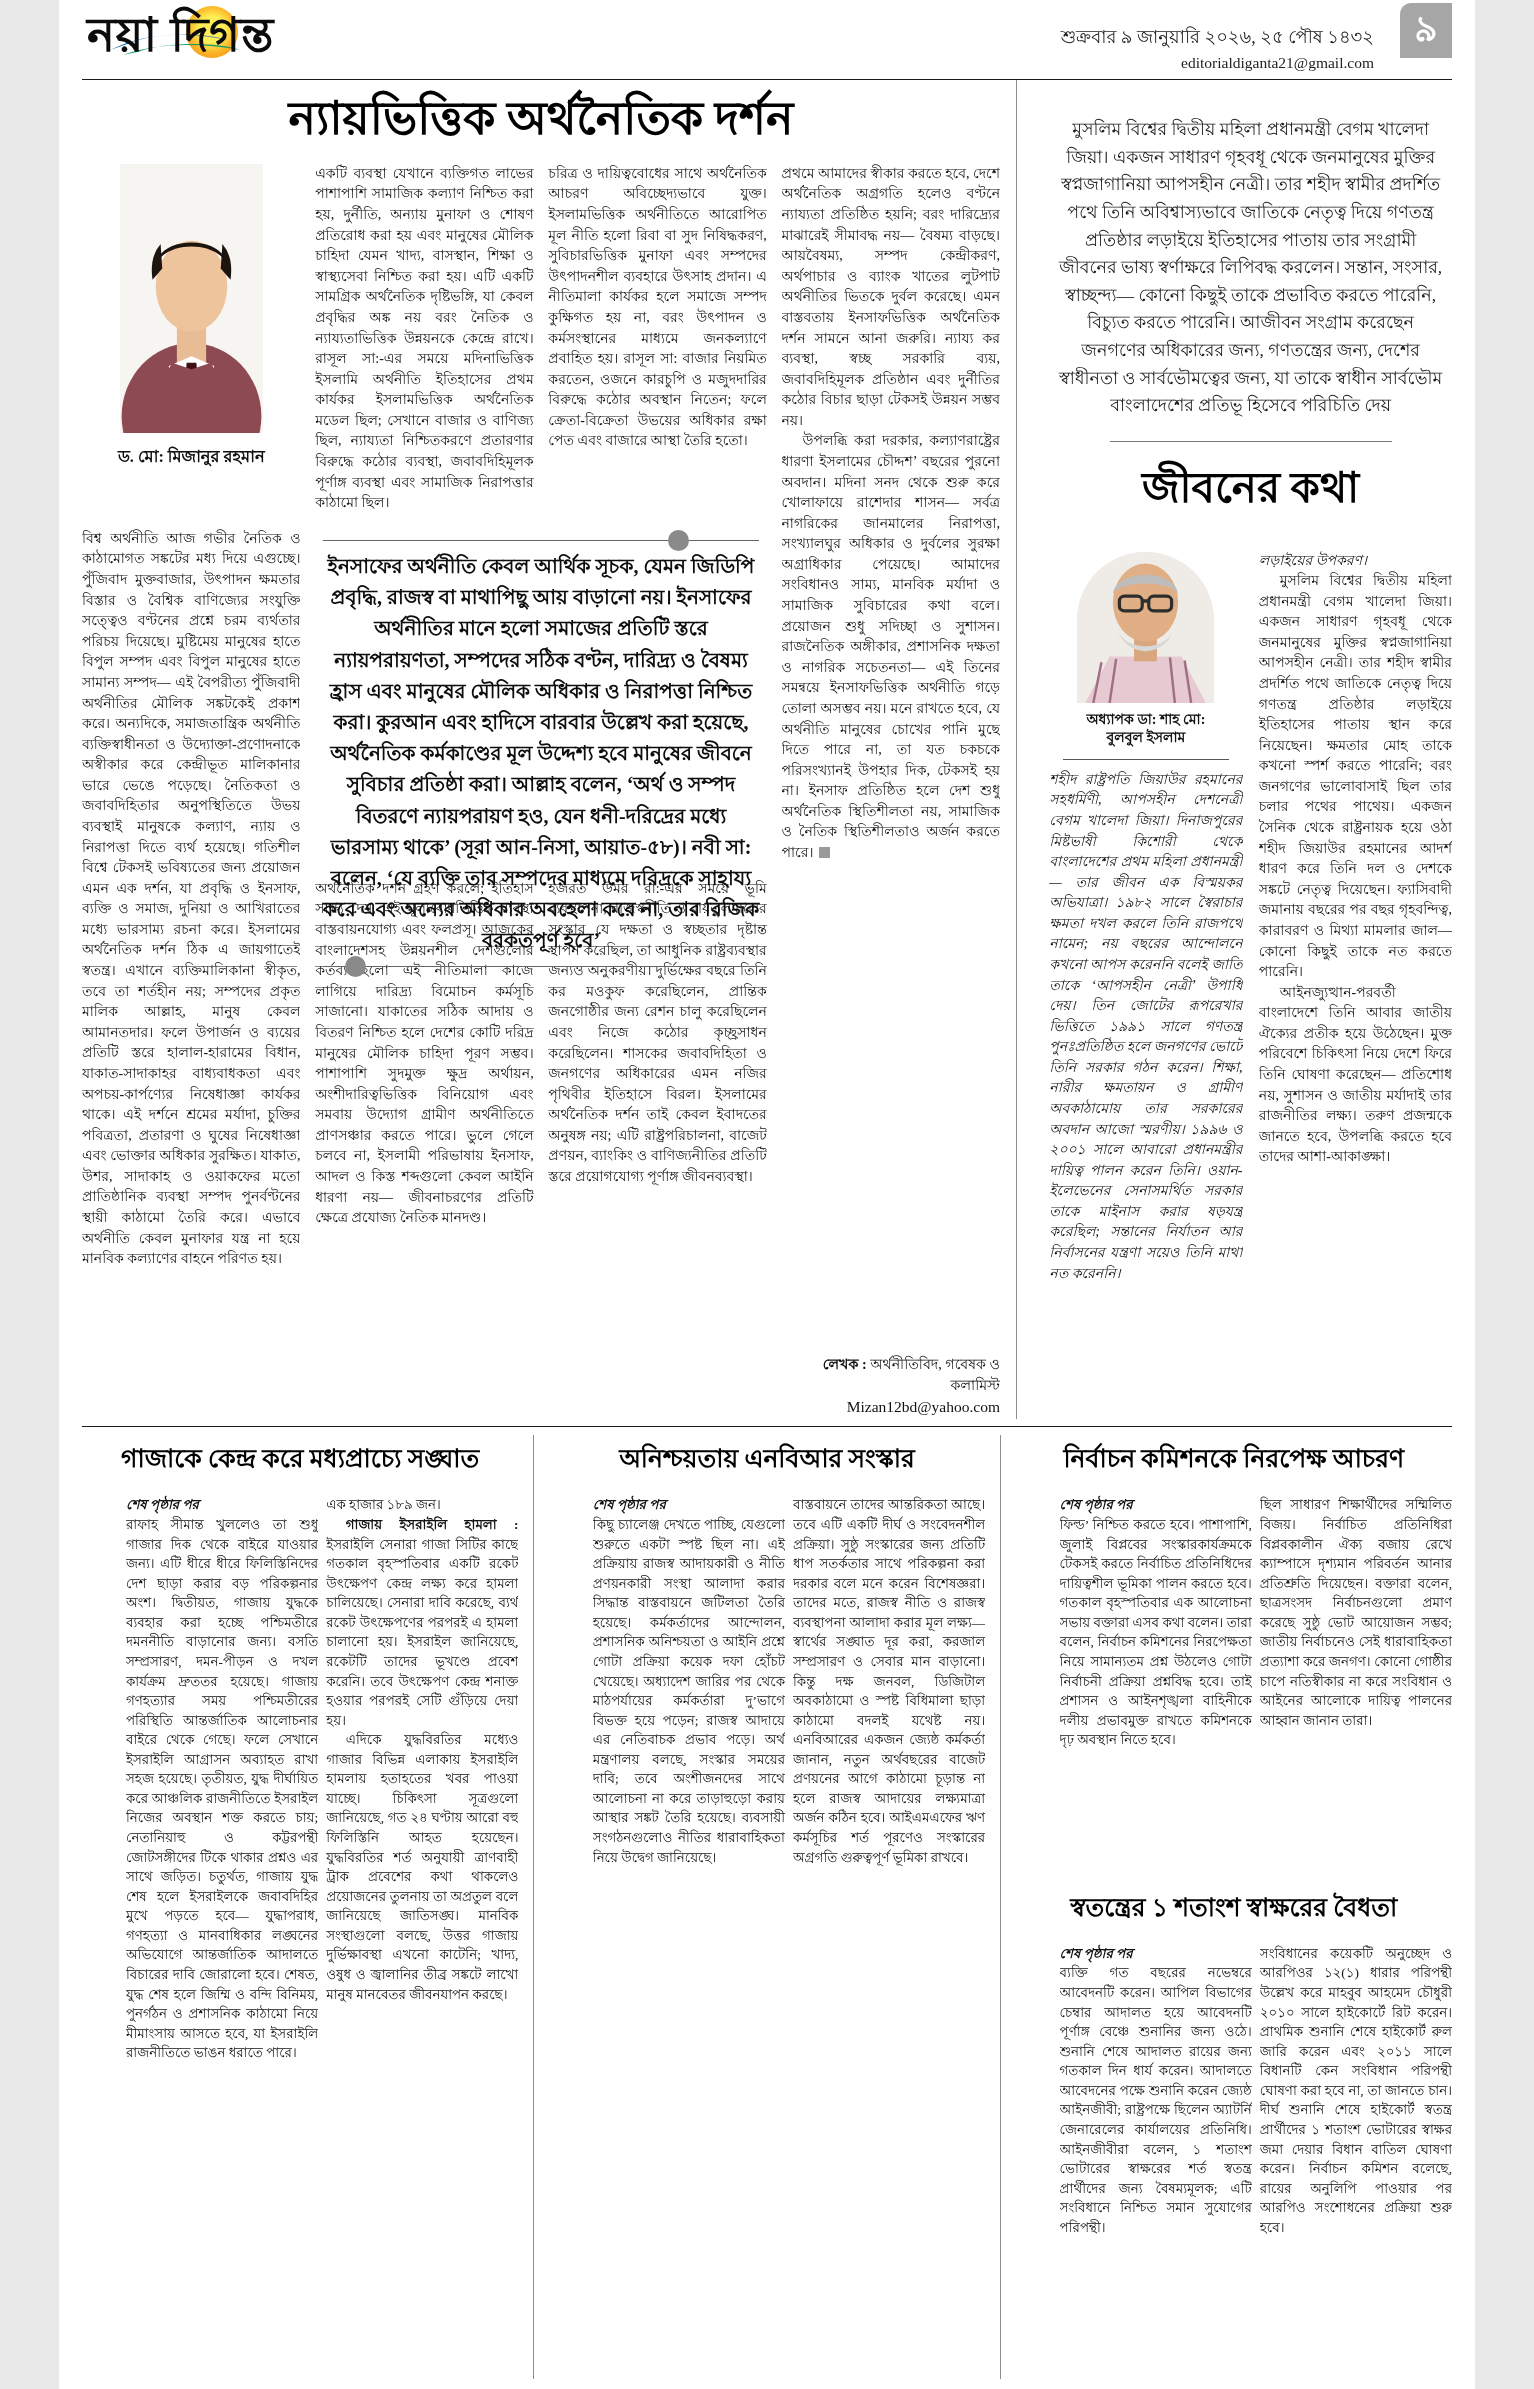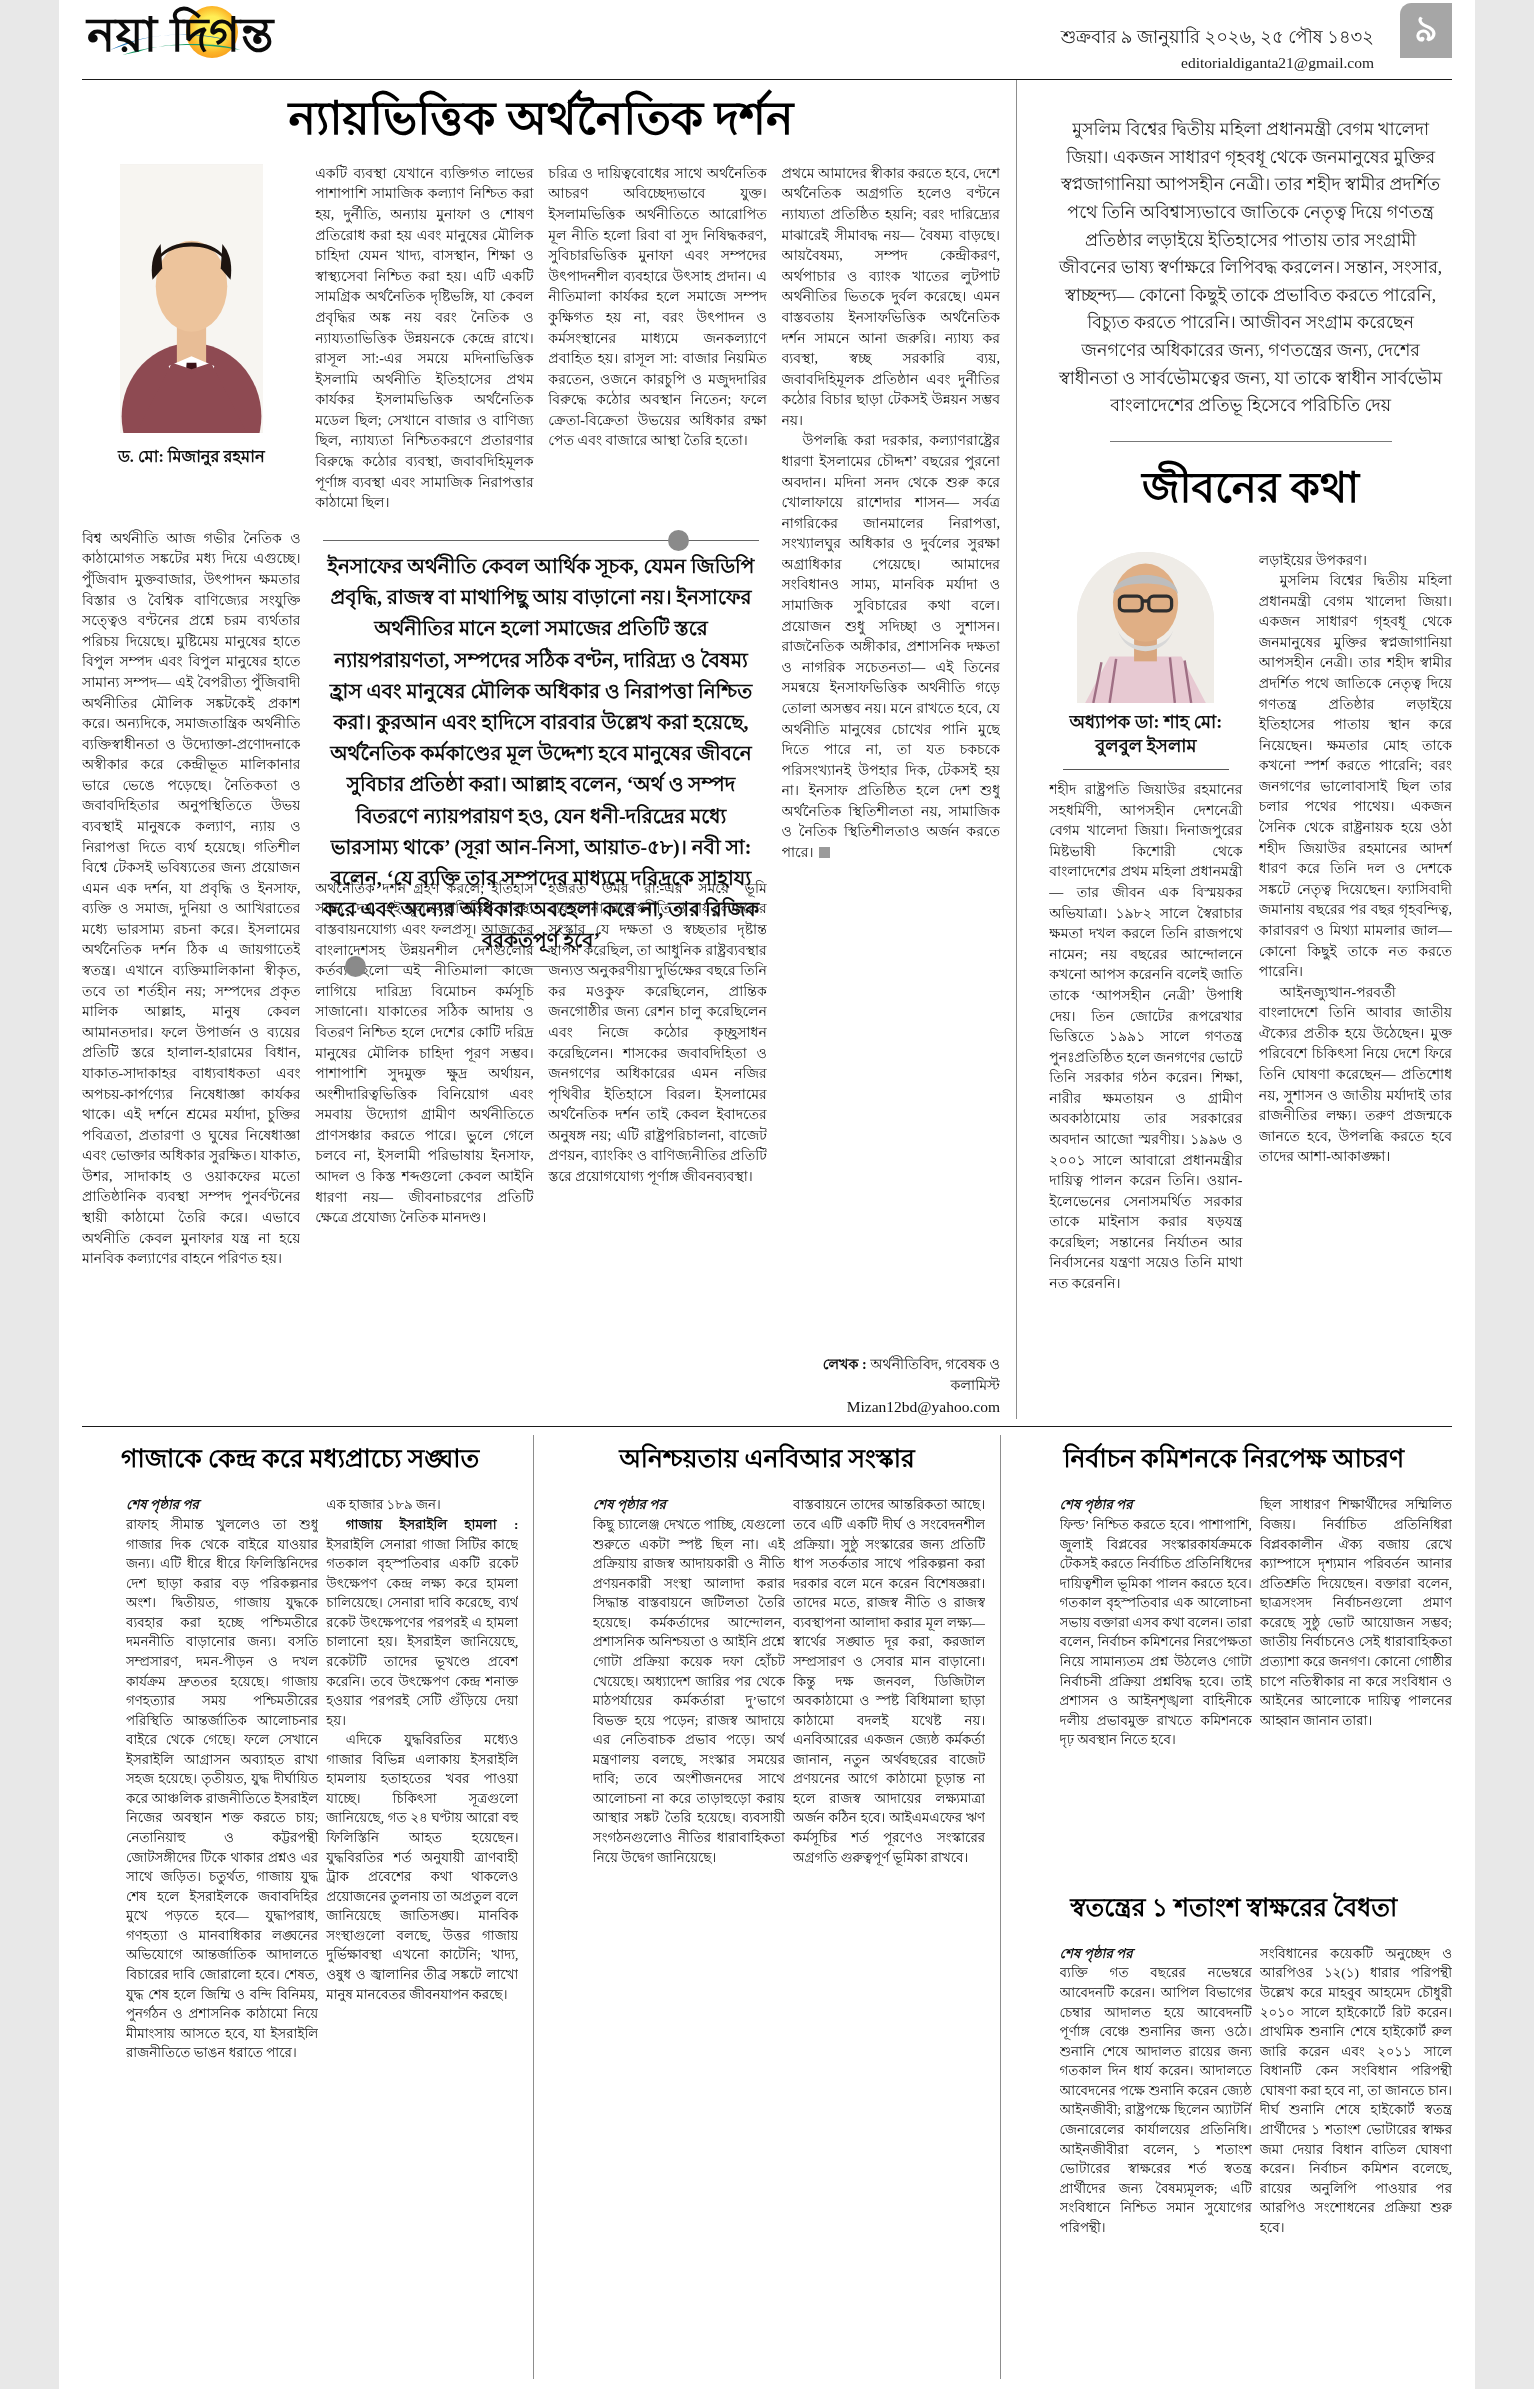--- a/index.html
+++ b/index.html
@@ -103,26 +103,26 @@
   }
   .life-lead {
     margin: 36px 4.9px 8.1px;
     font-size: 17.5px; line-height: 1.58; text-align: center; color:#1c1c1c;
   }
   .life-rule { width: 70%; margin: 13px auto 4.9px; border-top: 1.6px solid #777; }
   .life-art h2 { text-align: center; font-size: 42px; font-weight: bold; margin: 8.1px 0 24.4px; color:#000; }
   .life-cols { flex: 1; display: flex; gap: 16.3px; overflow: hidden; }
   .life-col { flex: 1; font-size: 14px; line-height: 1.47; text-align: justify; overflow: hidden; }
   .life-col p { text-indent: 21px; margin: 0; }
-  .life-col p.noindent { text-indent: 0; }
+  .life-col p.noindent { text-indent: 0; font-style: italic; }
   .life-photo {
     width: 137px; height: 151px; margin: 1.6px auto 8.1px;
     background: #ece9e4; border-radius: 73px 73px 0 0; overflow: hidden;
   }
-  .life-byline { text-align: center; font-weight: bold; font-size: 18px; line-height: 1.3; }
+  .life-byline { text-align: center; font-weight: bold; font-size: 14px; line-height: 1.3; }
   .life-byline-rule { width: 86%; margin: 11.4px auto 9.8px; border-top: 0.8px solid #555; }
   .life-sig { text-align: right; padding: 4.9px 1.6px 8.1px; }
   .life-sig .role { font-size: 14.2px; font-weight: bold; }
   .life-sig .mail { font-size: 15.5px; font-weight: normal; }
   
   .bottom {
     margin: 6.5px 23px 0;
     border-top: 1.6px solid #1a1a1a;
     padding-top: 8.1px;
     display: flex;

